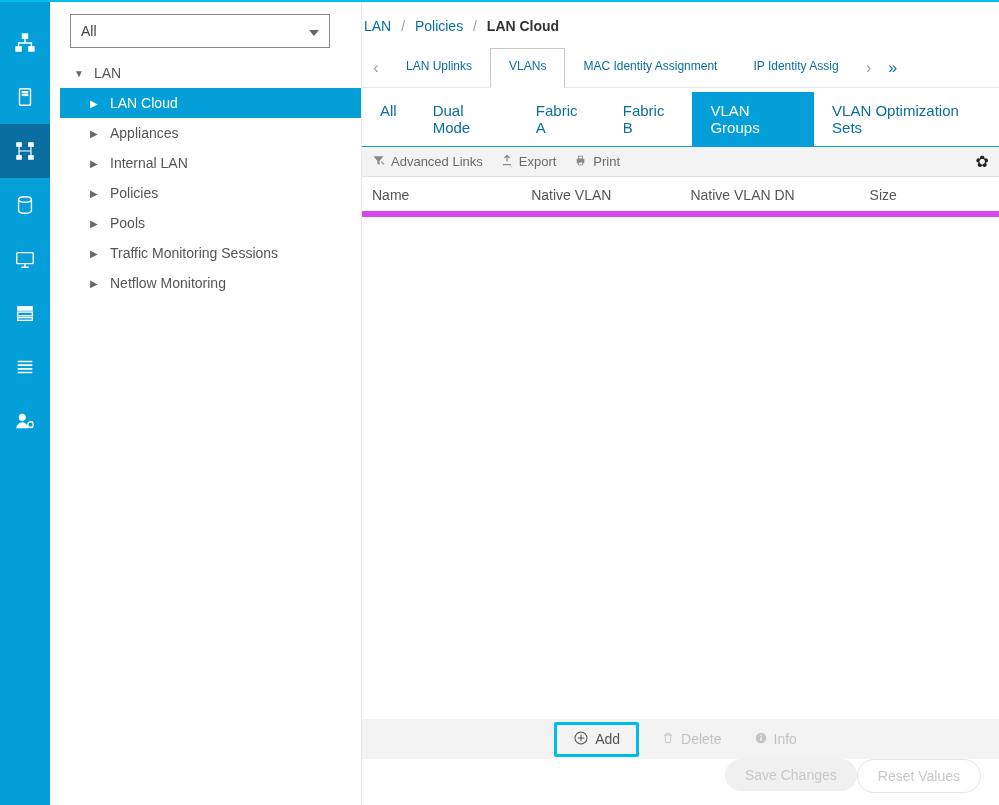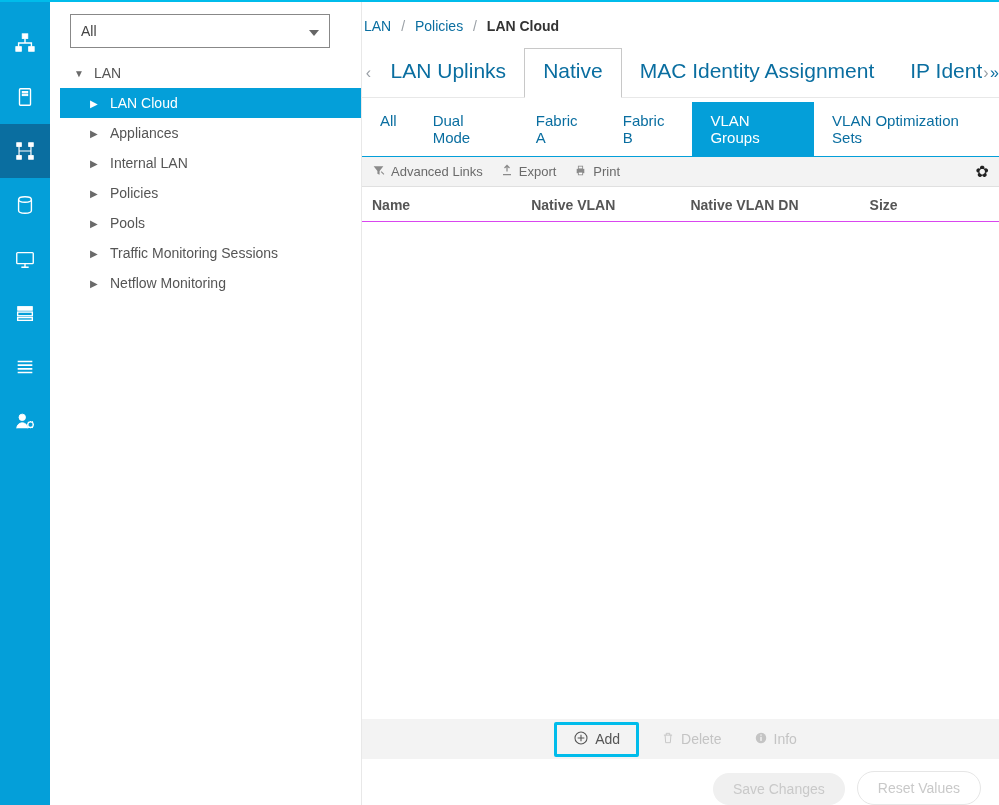--- a/index.html
+++ b/index.html
@@ -23,40 +23,40 @@
   .tree-row.selected { background: #049fd9; color: #fff; }
   .tree-row.selected .arrow { color: #fff; }
   
   .main { flex: 1; display: flex; flex-direction: column; min-width: 0; }
   .crumbs { padding: 16px 16px 14px 2px; font-size: 14px; color: #9aa0a6; }
   .crumbs .link { color: #0a6ea0; cursor: pointer; }
   .crumbs .current { color: #333; font-weight: 600; }
   .tabs1 { display: flex; align-items: center; border-bottom: 1px solid #e8e8e8; padding-left: 2px; position: relative; }
   .tabs1 .scroll { width: 24px; text-align: center; color: #9aa0a6; cursor: pointer; font-size: 16px; }
   .tabs1 .scroll.strong { color: #0a6ea0; }
-  .tab1 { padding: 10px 18px 14px; color: #0a6ea0; cursor: pointer; font-size: 21px; white-space: nowrap; }
+  .tab1 { padding: 10px 18px 14px; color: #0a6ea0; cursor: pointer; font-size: 12px; white-space: nowrap; }
   .tab1.active { border: 1px solid #c8c8c8; border-bottom: 1px solid #fff; margin-bottom: -1px; background: #fff; }
   .tabs2 { display: flex; align-items: stretch; border-bottom: 1px solid #049fd9; margin-top: 4px; }
   .tab2 { padding: 10px 18px; color: #0a6ea0; cursor: pointer; font-size: 15px; }
   .tab2.active { background: #049fd9; color: #fff; }
   .toolbar { background: #f3f3f3; display: flex; align-items: center; height: 30px; padding: 0 10px; gap: 18px; border-bottom: 1px solid #e0e0e0; }
   .tool { display: flex; align-items: center; gap: 6px; color: #6b6b6b; cursor: pointer; font-size: 13px; }
   .toolbar .spacer { flex: 1; }
   .gear { font-size: 16px; cursor: pointer; color: #222; }
-  .table-head { display: flex; padding: 10px 10px 8px; border-bottom: 1px solid #d946ef; color: #555; font-weight: bold; }
+  .table-head { display: flex; padding: 10px 10px 8px; border-bottom: 6px solid #d946ef; color: #555; }
   .col-name { width: 160px; }
   .col-native { width: 160px; }
   .col-dn { width: 180px; }
   .col-size { width: 120px; }
   .table-body { flex: 1; }
   .action-bar { height: 40px; background: #f3f3f3; display: flex; align-items: center; justify-content: center; gap: 12px; color: #888; }
   .action-bar .btn { display: flex; align-items: center; gap: 6px; padding: 4px 10px; cursor: pointer; }
   .action-bar .btn.disabled { color: #c4c4c4; cursor: default; }
   .action-bar .highlight { border: 3px solid #00bceb; padding: 5px 16px; color: #555; border-radius: 2px; }
-  .footer { height: 46px; display: flex; align-items: flex-end; justify-content: flex-end; gap: 12px; padding-right: 18px; }
+  .footer { height: 46px; display: flex; align-items: flex-start; justify-content: flex-end; padding-right: 18px; }
   .pill { border-radius: 18px; padding: 8px 20px; font-size: 14px; cursor: default; }
   .pill.primary { background: #f0f0f0; color: #c9c9c9; }
   .pill.secondary { border: 1px solid #e6e6e6; color: #c9c9c9; }
   
   .ico { display: inline-flex; }
 </style>
 </head>
 <body>
 
 <div class="app">
@@ -204,21 +204,21 @@
       <span class="link">LAN</span>
       <span style="margin:0 6px;color:#9aa0a6">/</span>
       <span class="link">Policies</span>
       <span style="margin:0 6px;color:#9aa0a6">/</span>
       <span class="current">LAN Cloud</span>
     </div>
 
     <div class="tabs1">
       <div class="scroll">‹</div>
       <div class="tab1">LAN Uplinks</div>
-      <div class="tab1 active">Native</div>
+      <div class="tab1 active">VLANs</div>
       <div class="tab1">MAC Identity Assignment</div>
       <div class="tab1" style="overflow:hidden">IP Identity Assig</div>
       <div class="scroll">›</div>
       <div class="scroll strong">»</div>
     </div>
 
     <div class="tabs2">
       <div class="tab2">All</div>
       <div class="tab2">Dual Mode</div>
       <div class="tab2">Fabric A</div>

